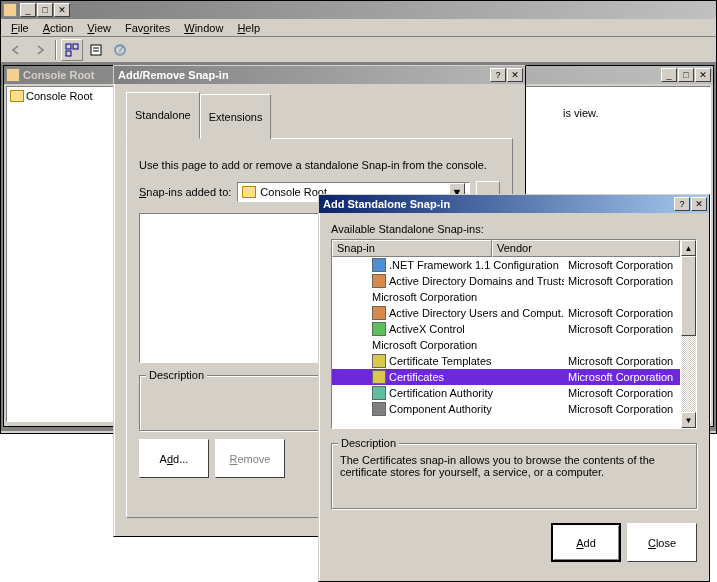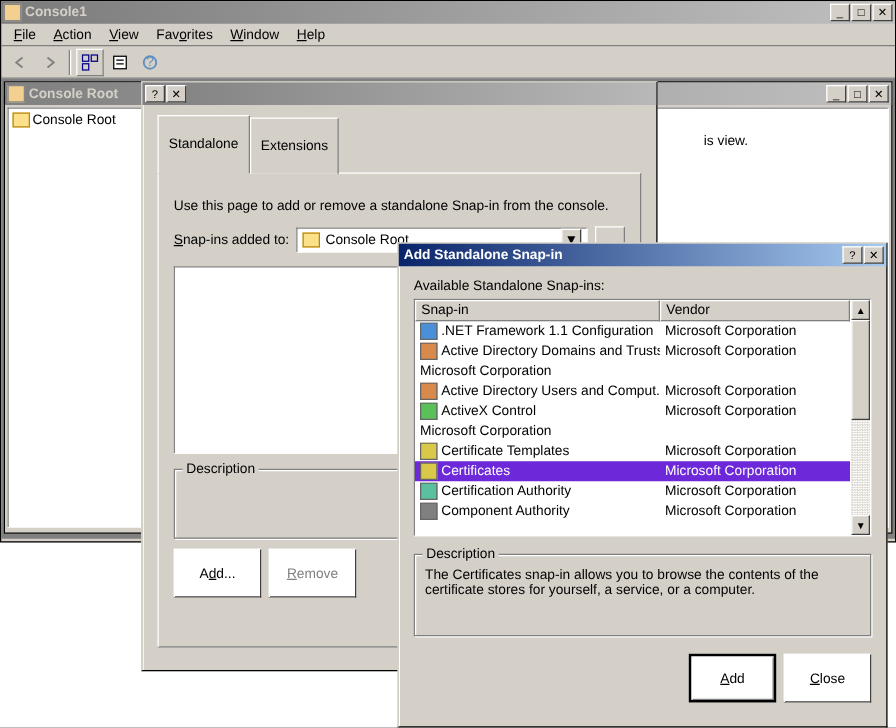--- a/index.html
+++ b/index.html
@@ -57,40 +57,39 @@
 .btn.default { border: 2px solid #000; box-shadow: inset 1px 1px 0 #fff, inset -1px -1px 0 #808080; margin-left: 32px; }
 
 
 .dialog2 { position: absolute; top: 194px; left: 318px; width: 392px; height: 388px; background: #d4d0c8; border: 1px solid; border-color: #d4d0c8 #000 #000 #d4d0c8; box-shadow: 1px 1px 0 #fff inset; z-index: 20; }
 .dlg2-titlebar { height: 18px; background: linear-gradient(to right, #0a246a, #a6caf0); display: flex; align-items: center; padding: 0 2px; }
 .dlg2-body { padding: 10px 12px; }
 .listview { border: 1px solid; border-color: #808080 #fff #fff #808080; background: #fff; height: 190px; display: flex; }
 .lv-content { flex: 1; overflow: hidden; }
 .lv-header { display: flex; background: #d4d0c8; height: 17px; }
 .lv-header-cell { border: 1px solid; border-color: #fff #808080 #808080 #fff; padding: 1px 4px; }
-.lv-row { display: flex; height: 16px; align-items: center; }
+.lv-row { display: flex; height: 16px; align-items: center; padding-left: 36px; }
 .lv-row.selected { background: #6d28d9; color: #fff; }
 .lv-cell { padding: 0 4px; display: flex; align-items: center; gap: 3px; overflow: hidden; white-space: nowrap; }
 .lv-icon { width: 14px; height: 14px; flex-shrink: 0; }
 .scrollbar { width: 16px; background: #d4d0c8; border-left: 1px solid #fff; display: flex; flex-direction: column; }
 .sb-btn { height: 16px; background: #d4d0c8; border: 1px solid; border-color: #fff #404040 #404040 #fff; display: flex; align-items: center; justify-content: center; font-size: 8px; }
 .sb-track { flex: 1; background: repeating-conic-gradient(#d4d0c8 0 25%, #fff 0 50%) 0 0/2px 2px; position: relative; }
 .sb-thumb { position: absolute; top: 0; width: 100%; height: 80px; background: #d4d0c8; border: 1px solid; border-color: #fff #404040 #404040 #fff; }
 .desc-box { border: 1px solid #808080; box-shadow: 1px 1px 0 #fff inset, 1px 1px 0 #fff; padding: 10px 8px 8px; margin-top: 14px; position: relative; height: 66px; }
 .dlg2-buttons { display: flex; gap: 6px; justify-content: flex-end; margin-top: 14px; }
 
 svg { display: block; }
 </style>
 </head>
 <body>
 
 <div class="main-window">
   <div class="titlebar">
     <div class="titlebar-icon"></div>
-    <div class="titlebar-text">Console1</div>
     <div class="titlebar-btns">
       <div class="titlebar-btn">_</div>
       <div class="titlebar-btn">□</div>
       <div class="titlebar-btn">✕</div>
     </div>
   </div>
   <div class="menubar">
     <div class="menu-item"><u>F</u>ile</div>
     <div class="menu-item"><u>A</u>ction</div>
     <div class="menu-item"><u>V</u>iew</div>
@@ -152,20 +151,21 @@
         <div class="content-pane">
           <span style="padding-left:420px; white-space:nowrap;">is view.</span>
         </div>
       </div>
     </div>
   </div>
 </div>
 
 <div class="dialog1">
   <div class="dlg-titlebar">
+    <div class="dlg-titlebar-text">Add/Remove Snap-in</div>
     <div class="titlebar-btns">
       <div class="titlebar-btn">?</div>
       <div class="titlebar-btn">✕</div>
     </div>
   </div>
   <div class="dlg-body">
     <div class="tabs">
       <div class="tab active">Standalone</div>
       <div class="tab inactive">Extensions</div>
     </div>
@@ -198,21 +198,21 @@
     <div class="titlebar-btns">
       <div class="titlebar-btn">?</div>
       <div class="titlebar-btn">✕</div>
     </div>
   </div>
   <div class="dlg2-body">
     <div style="margin-bottom:4px;">Available Standalone Snap-ins:</div>
     <div class="listview">
       <div class="lv-content">
         <div class="lv-header">
-          <div class="lv-header-cell" style="width:196px">Snap-in</div>
+          <div class="lv-header-cell" style="width:160px">Snap-in</div>
           <div class="lv-header-cell" style="flex:1">Vendor</div>
         </div>
         <div id="lv-rows">
             <div class="lv-row">
               <div class="lv-cell" style="width:196px">
                 <div class="lv-icon" style="background:#4a90d9;border:1px solid #666;"></div>
                 <span>.NET Framework 1.1 Configuration</span>
               </div>
               <div class="lv-cell" style="flex:1">
                 <span>Microsoft Corporation</span>

